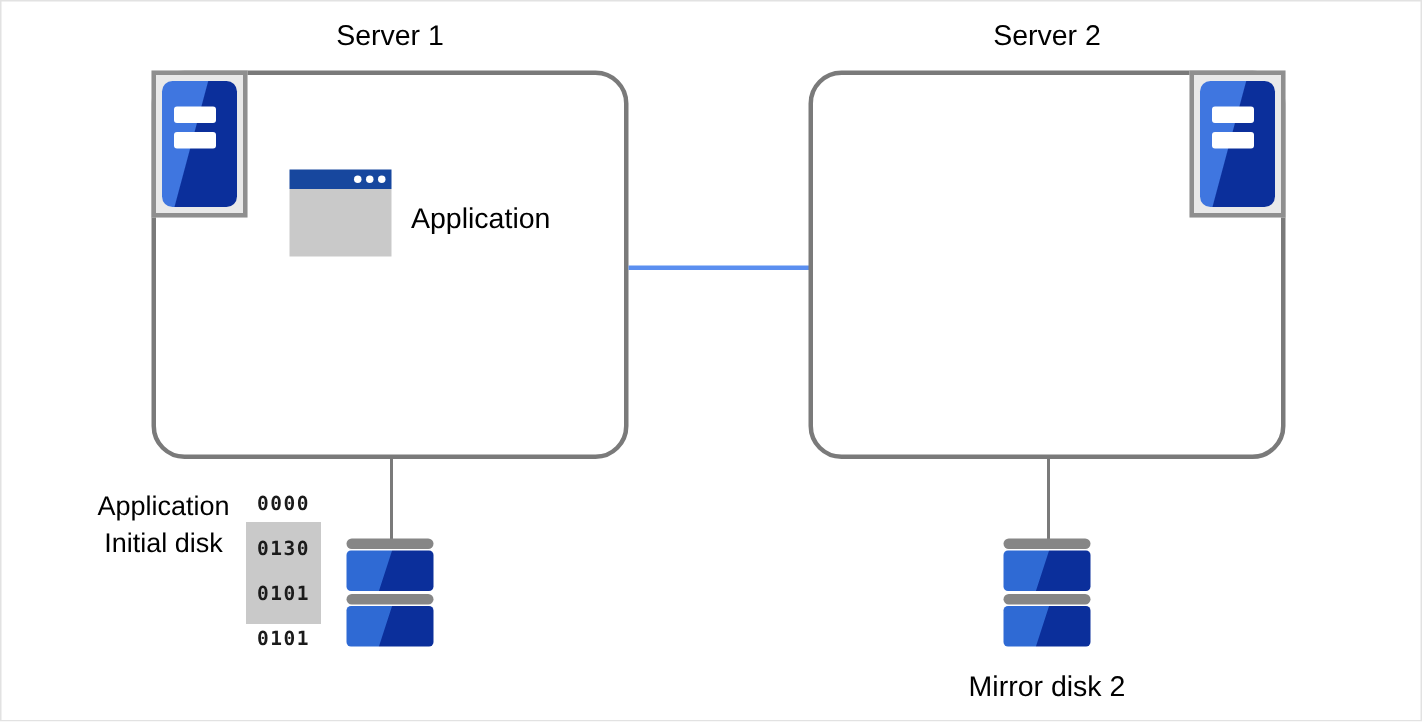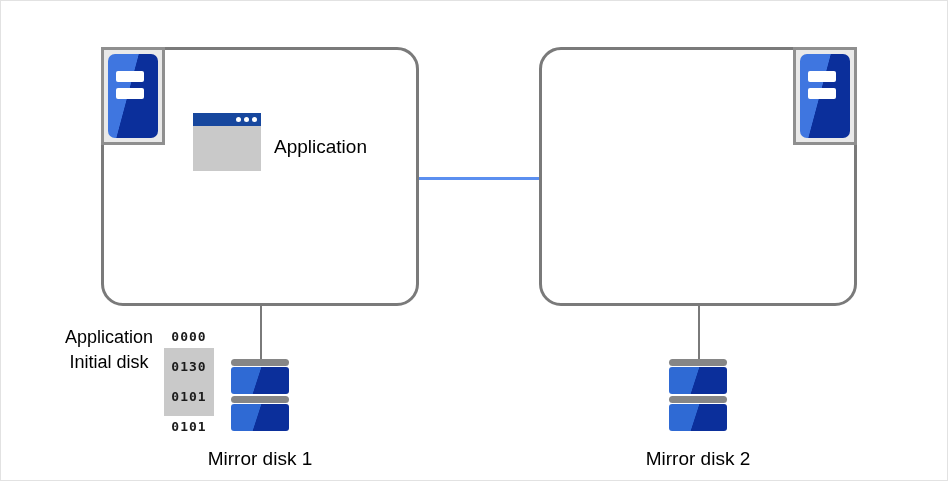--- a/index.html
+++ b/index.html
@@ -200,20 +200,21 @@
     color: #1b1b1b;
     line-height: 14px;
     white-space: nowrap;
   }
 </style>
 </head>
 <body>
 
 <div id="canvas">
 
+  <div id="server1-title" class="server-title">Server 1</div>
 
   <div id="server1-box" class="server-box"></div>
 
   <div id="server1-icon" class="srv-icon">
     <div class="srv-icon-body">
       <div class="srv-bar b1"></div>
       <div class="srv-bar b2"></div>
     </div>
   </div>
 
@@ -223,20 +224,21 @@
       <span class="app-dot"></span>
       <span class="app-dot"></span>
     </div>
     <div class="app-body"></div>
   </div>
 
   <div id="app-label">Application</div>
 
   <div id="interconnect"></div>
 
+  <div id="server2-title" class="server-title">Server 2</div>
 
   <div id="server2-box" class="server-box"></div>
 
   <div id="server2-icon" class="srv-icon">
     <div class="srv-icon-body">
       <div class="srv-bar b1"></div>
       <div class="srv-bar b2"></div>
     </div>
   </div>
 
@@ -254,21 +256,20 @@
     <div class="bits">0101</div>
     <div class="bits">0101</div>
   </div>
 
   <div id="disk1" class="disk">
     <div class="disk-cap"></div>
     <div class="disk-slab"></div>
     <div class="disk-mid"></div>
     <div class="disk-slab"></div>
   </div>
-  <div id="disk1-label" class="disk-label">Mirror disk 1</div>
 
   <div id="disk2" class="disk">
     <div class="disk-cap"></div>
     <div class="disk-slab"></div>
     <div class="disk-mid"></div>
     <div class="disk-slab"></div>
   </div>
   <div id="disk2-label" class="disk-label">Mirror disk 2</div>
 
 </div>

